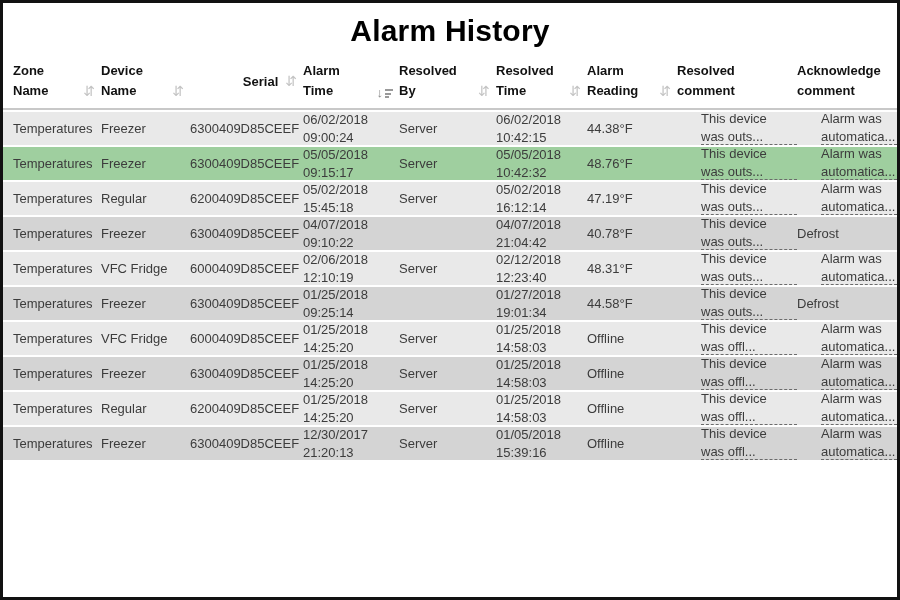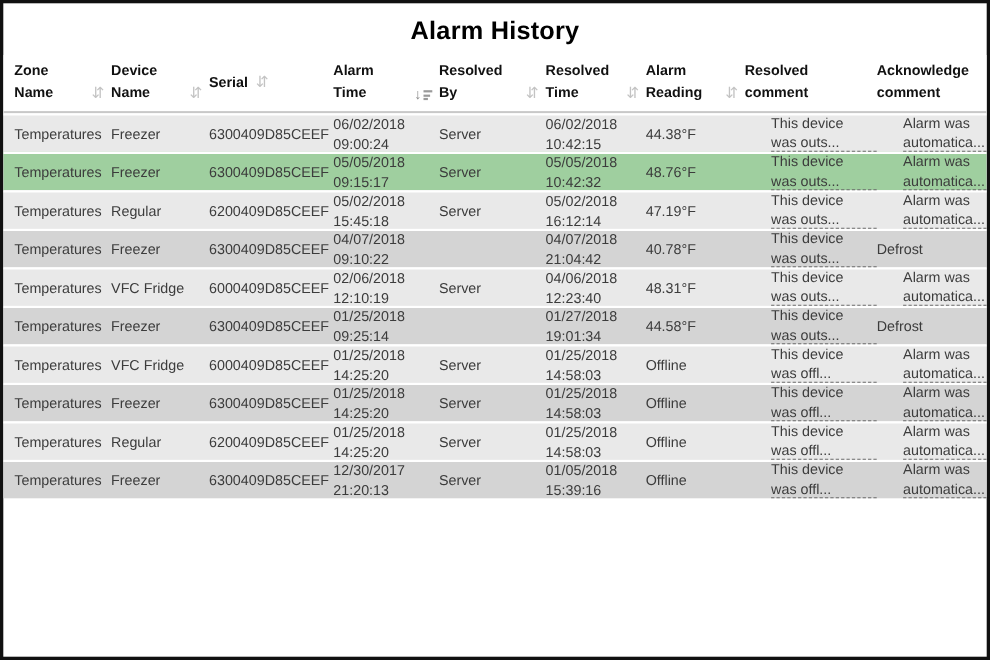--- a/index.html
+++ b/index.html
@@ -10,21 +10,21 @@
   }
   .window {
     width: 900px; height: 600px;
     border: 3px solid #111;
     background: #fff;
     overflow: hidden;
     position: relative;
   }
   .page-title {
     text-align: center;
-    font-size: 23px;
+    font-size: 30px;
     font-weight: bold;
     color: #000;
     padding-top: 11px;
     letter-spacing: 0.2px;
   }
   .alarm-table {
     margin-top: 9px;
     width: 100%;
   }
   .grid-row {
@@ -38,21 +38,21 @@
     background: #fff;
     border-bottom: 2px solid var(--header-rule, #c8c8c8);
     min-height: 48px;
   }
   .hcell {
     display: flex;
     align-items: flex-end;
     padding: 4px 6px 7px 0;
     cursor: pointer;
   }
-  .hcell:nth-child(3) { align-items: center; padding-bottom: 5px; }
+  .hcell:nth-child(3) { align-items: center; padding-bottom: 5px; justify-content: flex-end; }
   .hlabel {
     font-size: 13px;
     font-weight: bold;
     color: #111;
     line-height: 1.55;
     max-width: 72px;
   }
   .hcell:nth-child(8) .hlabel, .hcell:nth-child(9) .hlabel { max-width: 92px; }
   .sort-icon {
     font-size: 14px;
@@ -212,21 +212,21 @@
     <div class="tcell truncated">This device was outs...</div>
     <div class="tcell">Defrost</div>
   </div>
 
   <div class="grid-row trow shade-light">
     <div class="tcell">Temperatures</div>
     <div class="tcell">VFC Fridge</div>
     <div class="tcell">6000409D85CEEF</div>
     <div class="tcell">02/06/2018 12:10:19</div>
     <div class="tcell">Server</div>
-    <div class="tcell">04/06/2018 12:23:40</div>
+    <div class="tcell">02/12/2018 12:23:40</div>
     <div class="tcell">48.31°F</div>
     <div class="tcell truncated">This device was outs...</div>
     <div class="tcell truncated">Alarm was automatica...</div>
   </div>
 
   <div class="grid-row trow shade-dark">
     <div class="tcell">Temperatures</div>
     <div class="tcell">Freezer</div>
     <div class="tcell">6300409D85CEEF</div>
     <div class="tcell">01/25/2018 09:25:14</div>

